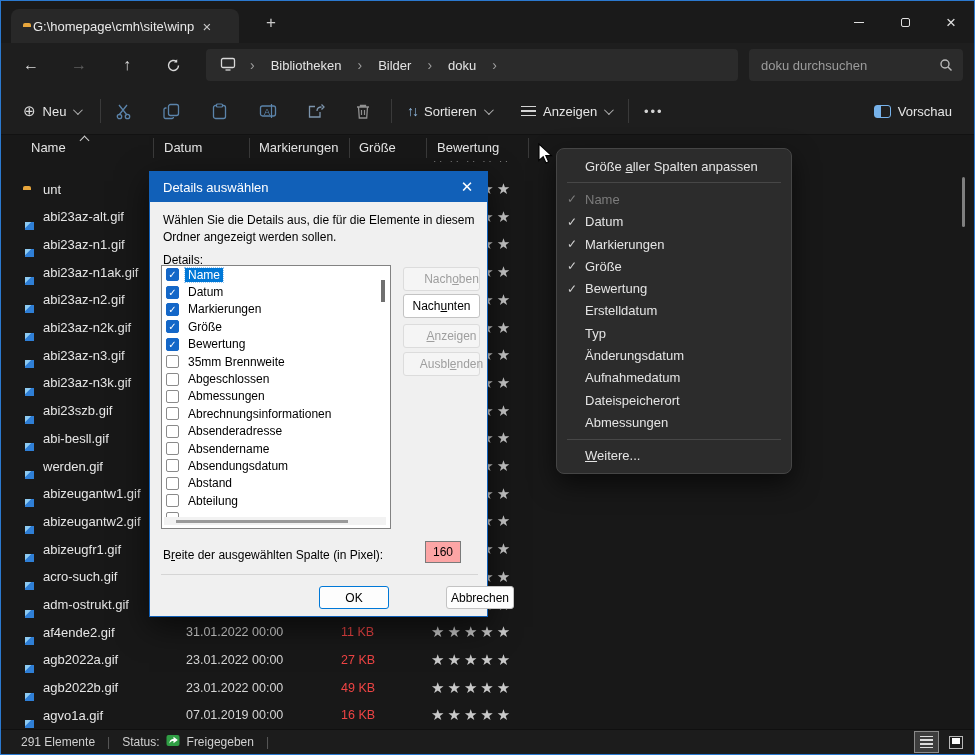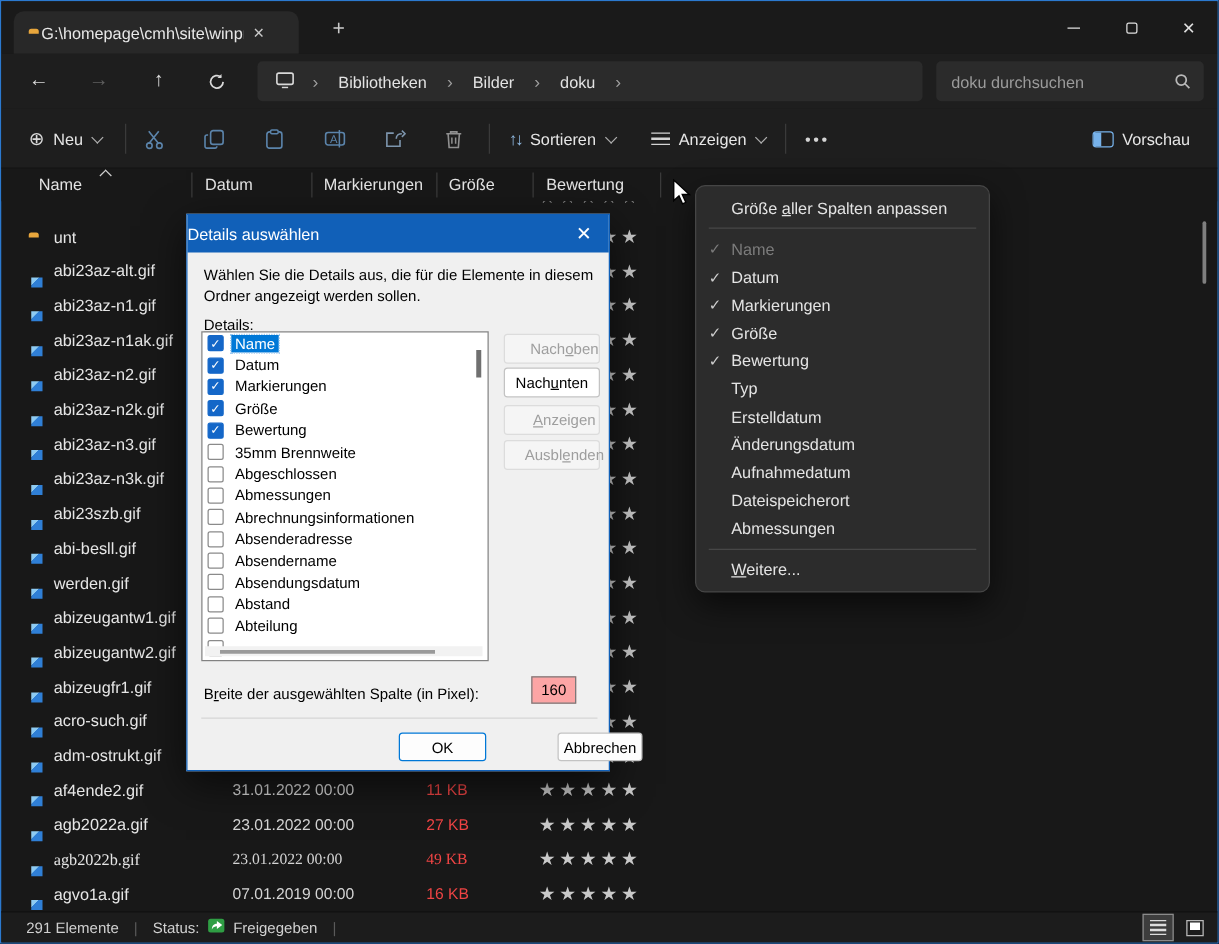--- a/index.html
+++ b/index.html
@@ -66,21 +66,21 @@
   .sb-right { position:absolute; right:6px; top:1px; display:flex; gap:4px; }
   .viewbtn { width:25px; height:22px; display:flex; align-items:center; justify-content:center; border:1px solid transparent; }
   .viewbtn.active { background:#3d3d3d; border-color:#8a8a8a; }
   .details-ico { display:flex; flex-direction:column; gap:2px; }
   .details-ico i { width:13px; height:1.6px; background:#ddd; display:block; }
   .thumb-ico { width:14px; height:13px; border:1.4px solid #b9b9b9; display:flex; align-items:flex-start; justify-content:center; }
   .thumb-ico i { width:8px; height:6px; background:#fff; margin-top:1.5px; display:block; }
 
   
   .dialog { position:absolute; left:148px; top:170px; width:339px; height:446px; background:#f0f0f0; border:1px solid #1160b8; box-shadow:0 10px 30px rgba(0,0,0,.6); z-index:10; font-size:12px; color:#000; }
-  .dlg-title { position:absolute; left:0; top:0; width:100%; height:30px; background:#1160b8; color:#fff; font-size:13px; display:flex; align-items:center; }
+  .dlg-title { position:absolute; left:0; top:0; width:100%; height:30px; background:#1160b8; color:#fff; font-size:13px; display:flex; align-items:center; padding-left:13px; }
   .dlg-close { position:absolute; right:0; top:0; width:40px; height:30px; display:flex; align-items:center; justify-content:center; color:#fff; font-size:15px; }
   .dlg-desc { position:absolute; left:13px; top:40px; width:322px; line-height:1.4; }
   .dlg-details-label { position:absolute; left:13px; top:81px; }
   .dlg-list { position:absolute; left:11px; top:93px; width:230px; height:264px; background:#fff; border:1px solid #828282; overflow:hidden; }
   .ditem { height:17.4px; display:flex; align-items:center; padding-left:4px; }
   .cb { width:13px; height:13px; border:1px solid #8a8a8a; border-radius:2px; background:#fff; flex:0 0 auto; display:flex; align-items:center; justify-content:center; font-size:10px; color:#fff; }
   .cb.checked { background:#1467c8; border-color:#1467c8; }
   .dlabel { margin-left:6px; padding:0 3px; white-space:nowrap; }
   .dlabel.sel { background:#0078d7; color:#fff; outline:1px dotted #9ec9ef; }
   .dlg-vthumb { position:absolute; right:5px; top:14px; width:4px; height:22px; background:#707070; }
@@ -340,21 +340,21 @@
         <span class="fsize">11 KB</span>
         <span class="stars">★★★★★</span>
       </div>
       <div class="frow" style="top: 484.9px;">
         <span class="ficon"><span class="img-ico"></span></span>
         <span class="fname">agb2022a.gif</span>
         <span class="fdate">23.01.2022 00:00</span>
         <span class="fsize">27 KB</span>
         <span class="stars">★★★★★</span>
       </div>
-      <div class="frow" style="top: 512.6px; font-family: Liberation Serif, serif;">
+      <div class="frow" style="top: 512.6px;">
         <span class="ficon"><span class="img-ico"></span></span>
         <span class="fname">agb2022b.gif</span>
         <span class="fdate">23.01.2022 00:00</span>
         <span class="fsize">49 KB</span>
         <span class="stars">★★★★★</span>
       </div>
       <div class="frow" style="top: 540.3px;">
         <span class="ficon"><span class="img-ico"></span></span>
         <span class="fname">agvo1a.gif</span>
         <span class="fdate">07.01.2019 00:00</span>
@@ -499,25 +499,25 @@
       <div class="mitem">
         <span class="mcheck">✓</span>
         <span class="mlabel">Größe</span>
       </div>
       <div class="mitem">
         <span class="mcheck">✓</span>
         <span class="mlabel">Bewertung</span>
       </div>
       <div class="mitem">
         <span class="mcheck"></span>
+        <span class="mlabel">Erstelldatum</span>
+      </div>
+      <div class="mitem">
+        <span class="mcheck"></span>
         <span class="mlabel">Typ</span>
-      </div>
-      <div class="mitem">
-        <span class="mcheck"></span>
-        <span class="mlabel">Erstelldatum</span>
       </div>
       <div class="mitem">
         <span class="mcheck"></span>
         <span class="mlabel">Änderungsdatum</span>
       </div>
       <div class="mitem">
         <span class="mcheck"></span>
         <span class="mlabel">Aufnahmedatum</span>
       </div>
       <div class="mitem">

